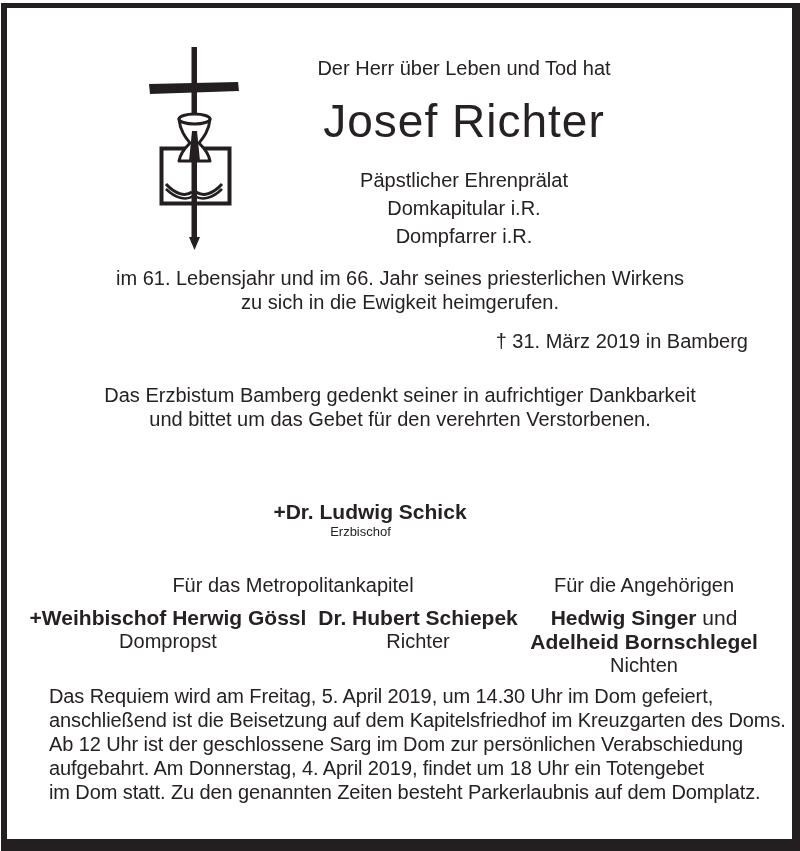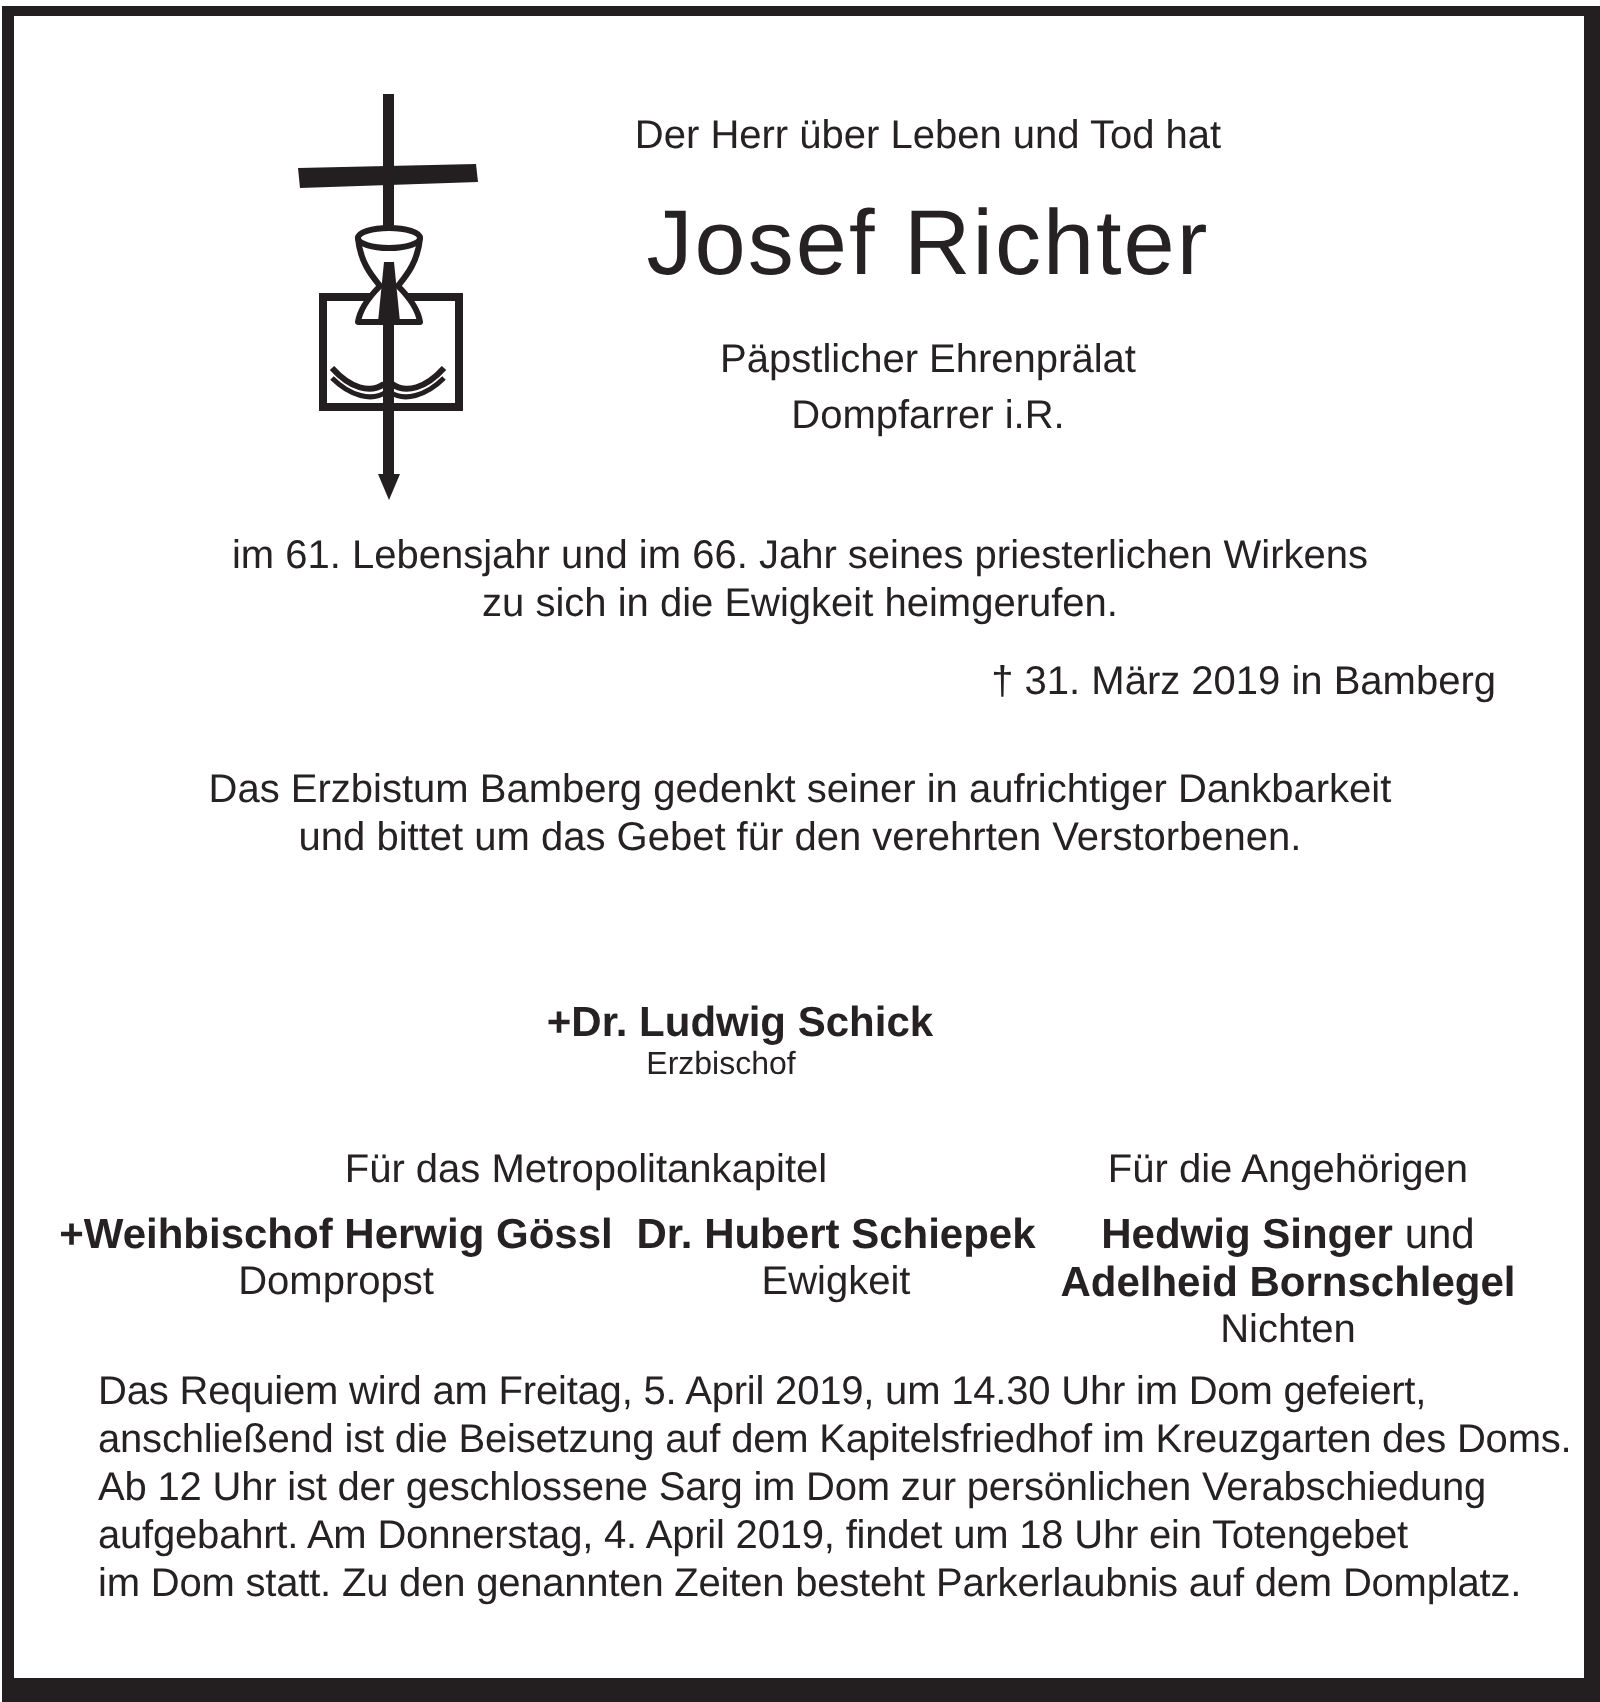--- a/index.html
+++ b/index.html
@@ -23,21 +23,21 @@
   .center-line{position:absolute;white-space:nowrap;text-align:center;}
   .intro{left:128px;width:672px;top:57px;font-size:20px;}
   .deceased-name{left:128px;width:672px;top:96px;font-size:46px;letter-spacing:1px;line-height:50px;}
   .titles{position:absolute;left:128px;width:672px;top:166px;font-size:20px;line-height:28px;text-align:center;white-space:nowrap;}
   .passing{position:absolute;left:0;width:800px;top:266px;font-size:20px;line-height:24px;text-align:center;white-space:nowrap;}
   .birth{position:absolute;left:60px;top:330px;font-size:20px;white-space:nowrap;}
   .death{position:absolute;right:52px;top:330px;font-size:20px;white-space:nowrap;text-align:center;}
   .gratitude{position:absolute;left:0;width:800px;top:383px;font-size:20px;line-height:24px;text-align:center;white-space:nowrap;}
   .erz-header{left:0;width:800px;top:467px;font-size:20px;}
   .erz-name{left:0;width:740px;top:500px;font-size:21px;font-weight:bold;}
-  .erz-role{left:0;width:721px;top:524px;font-size:16px;}
+  .erz-role{left:0;width:721px;top:524px;font-size:13px;}
   .kapitel-header{left:43px;width:500px;top:574px;font-size:20px;}
   .angeh-header{left:394px;width:500px;top:574px;font-size:20px;}
   .sig-col{position:absolute;width:500px;text-align:center;white-space:nowrap;}
   .sig-col .sig-name{font-size:21px;font-weight:bold;line-height:24px;}
   .sig-col .sig-role{font-size:20px;line-height:23px;}
   .col-1{left:-82px;top:606px;}
   .col-2{left:168px;top:606px;}
   .col-3{left:394px;top:606px;}
   .col-3 .reg{font-weight:normal;}
   .funeral{position:absolute;left:49px;top:684px;font-size:20px;line-height:24px;white-space:nowrap;letter-spacing:-0.1px;}
@@ -66,20 +66,21 @@
     <ellipse cx="47.5" cy="72" rx="15.5" ry="5" fill="#ffffff" stroke="#231f20" stroke-width="3"></ellipse>
     <polygon points="45,84 50,84 53,114 42,114" fill="#231f20"></polygon>
   </svg>
 
   <div class="center-line intro">Der Herr über Leben und Tod hat</div>
 
   <div class="center-line deceased-name">Josef Richter</div>
 
   <div class="titles">
     <div>Päpstlicher Ehrenprälat</div>
+    <div>Domkapitular i.R.</div>
     <div>Dompfarrer i.R.</div>
   </div>
 
   <div class="passing">
     <div>im 61. Lebensjahr und im 66. Jahr seines priesterlichen Wirkens</div>
     <div>zu sich in die Ewigkeit heimgerufen.</div>
   </div>
 
   <div class="death">† 31. März 2019 in Bamberg</div>
 
@@ -94,21 +95,21 @@
   <div class="center-line kapitel-header">Für das Metropolitankapitel</div>
   <div class="center-line angeh-header">Für die Angehörigen</div>
 
   <div class="sig-col col-1">
     <div class="sig-name">+Weihbischof Herwig Gössl</div>
     <div class="sig-role">Dompropst</div>
   </div>
 
   <div class="sig-col col-2">
     <div class="sig-name">Dr. Hubert Schiepek</div>
-    <div class="sig-role">Ewigkeit</div>
+    <div class="sig-role">Richter</div>
   </div>
 
   <div class="sig-col col-3">
     <div class="sig-name"><span>Hedwig Singer</span><span class="reg"> und</span></div>
     <div class="sig-name">Adelheid Bornschlegel</div>
     <div class="sig-role">Nichten</div>
   </div>
 
   <div class="funeral">
     <div>Das Requiem wird am Freitag, 5. April 2019, um 14.30 Uhr im Dom gefeiert,</div>

